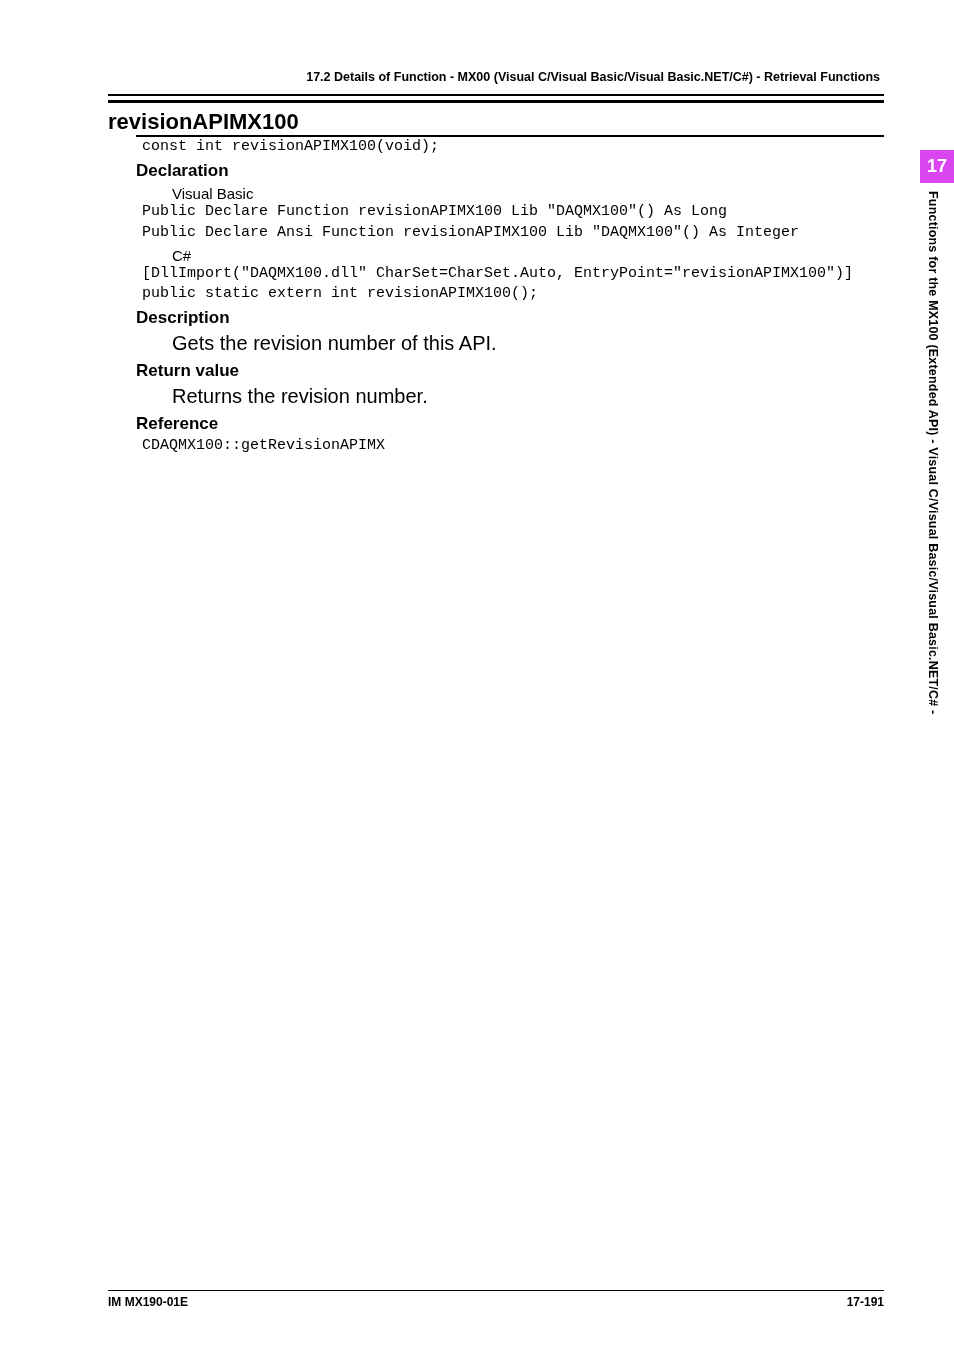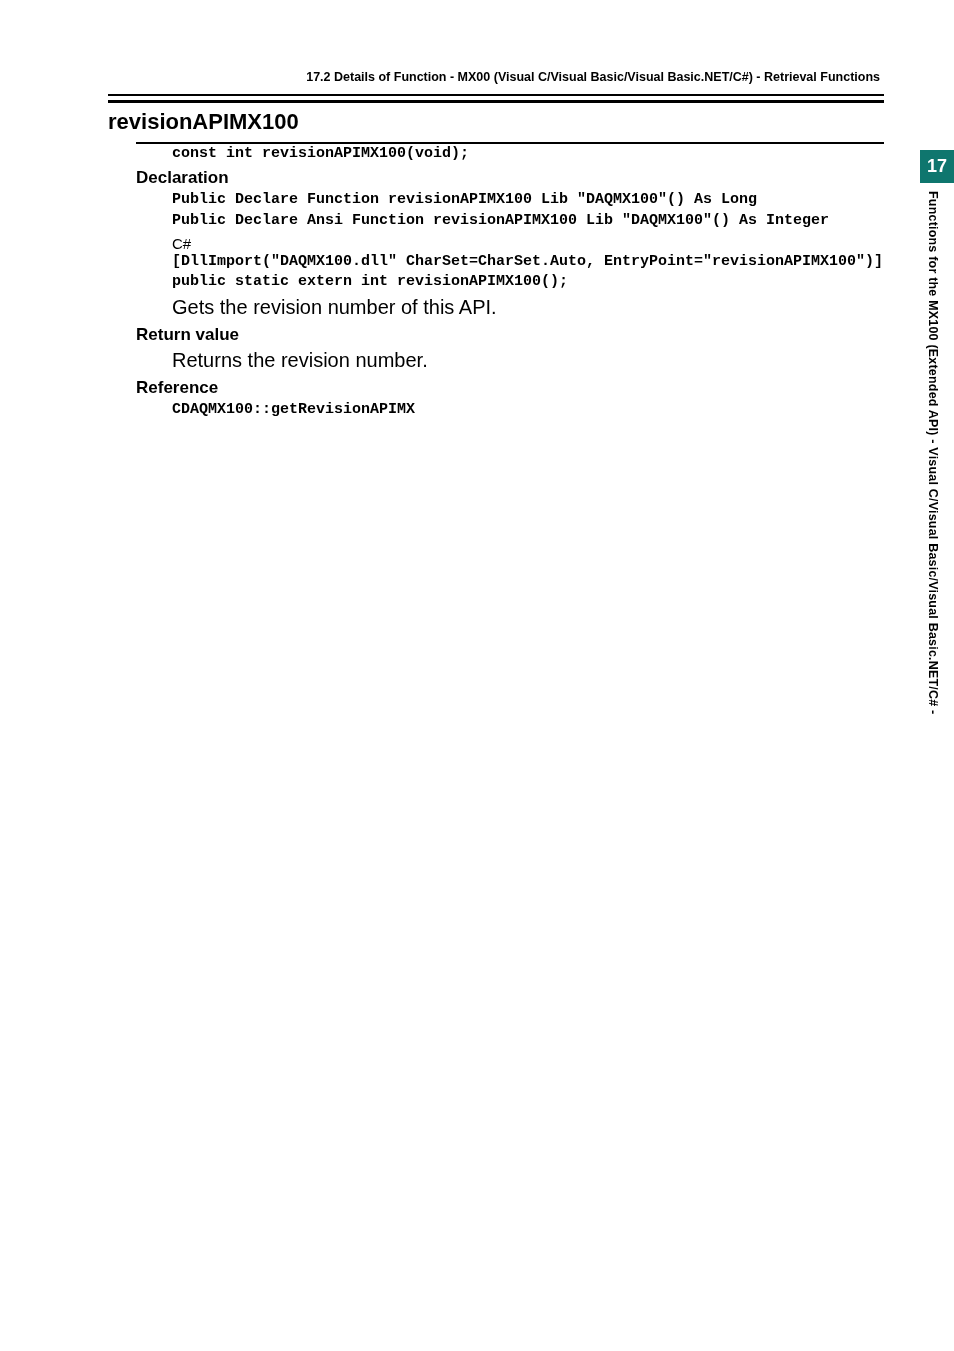--- a/index.html
+++ b/index.html
@@ -28,53 +28,52 @@
     text-align: right;
     margin-bottom: 10px;
     padding-right: 4px;
   }
   hr.rule-thin  { border: none; border-top: 1px solid #000; margin: 0; }
   hr.rule-med   { border: none; border-top: 2px solid #000; margin: 0; }
   hr.rule-thick { border: none; border-top: 3px solid #000; margin: 0; }
   .sec-title {
     font-size: 22px;
     font-weight: bold;
-    margin: 6px 0 7px 0;
+    margin: 6px 0 0 0;
   }
   .sub-title {
     font-size: 17px;
     font-weight: bold;
     margin: 4px 0 2px 28px;
   }
   .body-text {
     font-size: 20px;
     margin: 2px 0 2px 64px;
     line-height: 1.35;
   }
   .decl-label {
     font-size: 15px;
     margin: 4px 0 0 64px;
   }
   .code {
     font-family: "Courier New", Courier, monospace;
     font-size: 15px;
-    margin: 0 0 0 64px;
+    margin: 0 0 0 34px;
     white-space: pre-wrap;
     line-height: 1.35;
-    font-weight: bold;
   }
   
   .side-tab {
     position: absolute;
     top: 150px;
     right: 0;
     width: 34px;
   }
   .tab-box {
-    background: #0f766e;
+    background: #d946ef;
     color: #fff;
     font-size: 18px;
     font-weight: bold;
     text-align: center;
     padding: 6px 0;
   }
   .tab-label {
     writing-mode: vertical-rl;
     font-size: 12.5px;
     font-weight: bold;
@@ -111,35 +110,44 @@
   <hr class="rule-thick">
 
   <div class="sec-title">revisionAPIMX100</div>
 
   <hr class="rule-med" style="margin-left:28px;">
 
   <div class="code">const int revisionAPIMX100(void);</div>
 
   <div class="sub-title">Declaration</div>
 
+  <div class="decl-label">Visual Basic</div>
   <div class="code">Public Declare Function revisionAPIMX100 Lib "DAQMX100"() As Long</div>
 
   <div class="code">Public Declare Ansi Function revisionAPIMX100 Lib "DAQMX100"() As Integer</div>
 
   <div class="decl-label">C#</div>
   <div class="code">[DllImport("DAQMX100.dll" CharSet=CharSet.Auto, EntryPoint="revisionAPIMX100")]
 public static extern int revisionAPIMX100();</div>
 
+  <div class="sub-title">Description</div>
   <div class="body-text">Gets the revision number of this API.</div>
 
   <div class="sub-title">Return value</div>
   <div class="body-text">Returns the revision number.</div>
 
   <div class="sub-title">Reference</div>
   <div class="code">CDAQMX100::getRevisionAPIMX</div>
 
   <div class="side-tab">
     <div class="tab-box">17</div>
     <div class="tab-label">Functions for the MX100 (Extended API)  -  Visual C/Visual Basic/Visual Basic.NET/C#  -</div>
   </div>
 
+  <div class="footer">
+    <hr class="rule-thin">
+    <div class="footer-row">
+      <span>IM MX190-01E</span>
+      <span>17-191</span>
+    </div>
+  </div>
 
 </div>
 
 </body></html>

